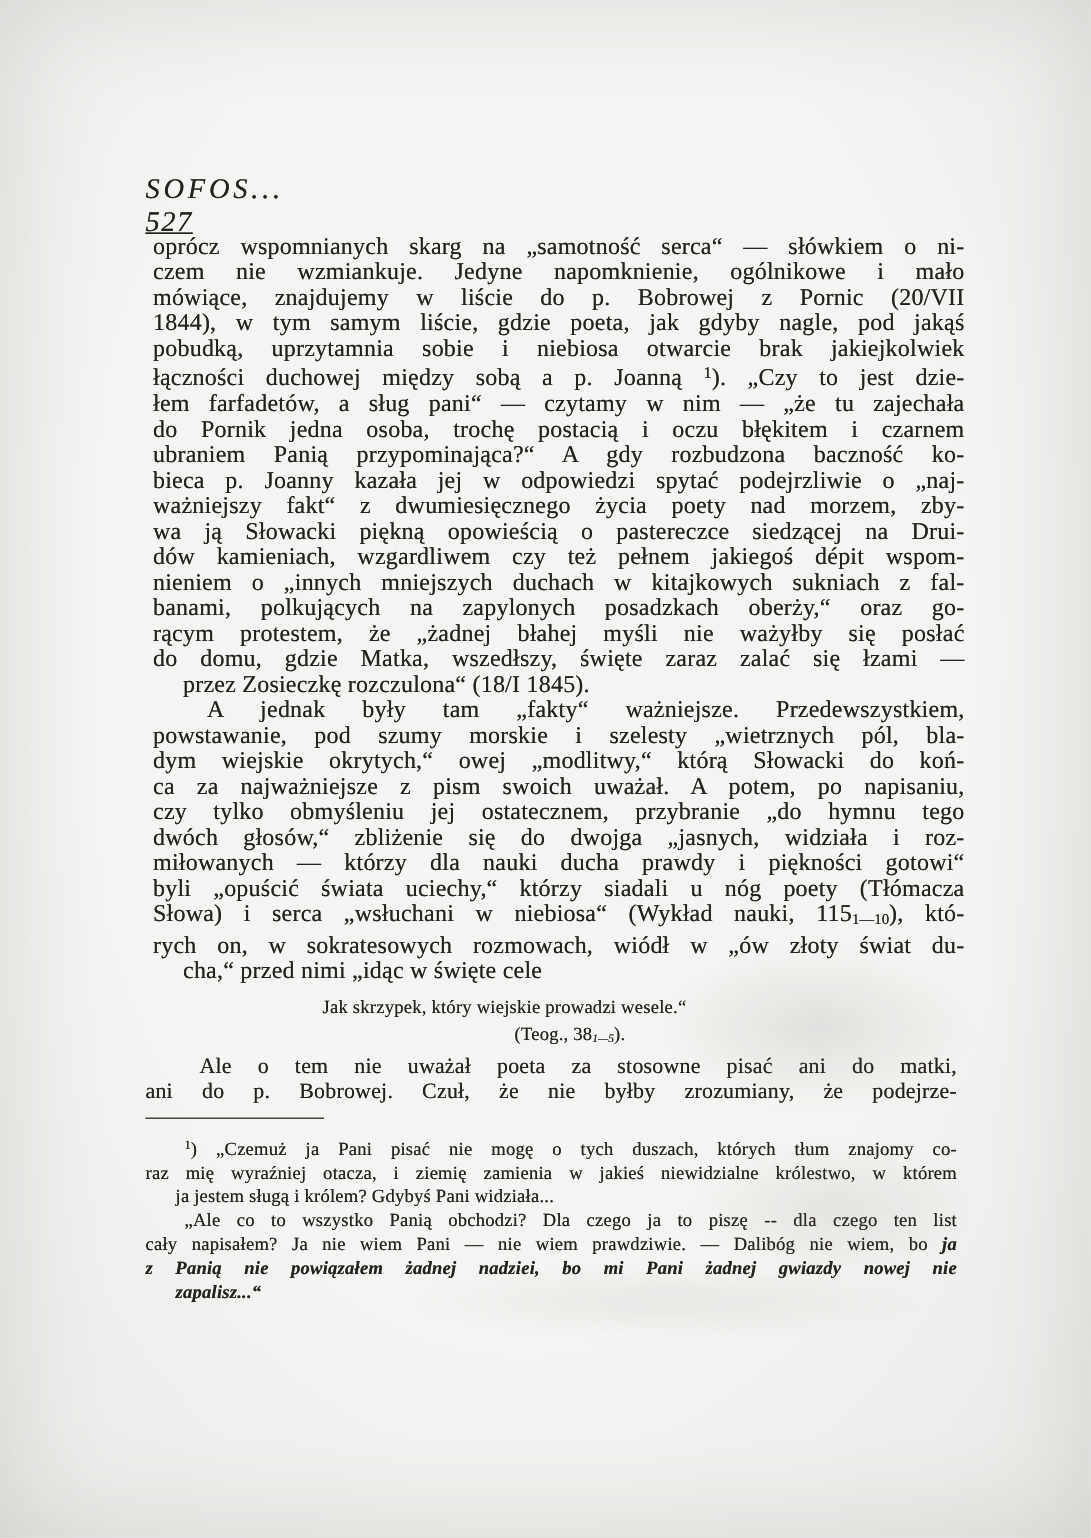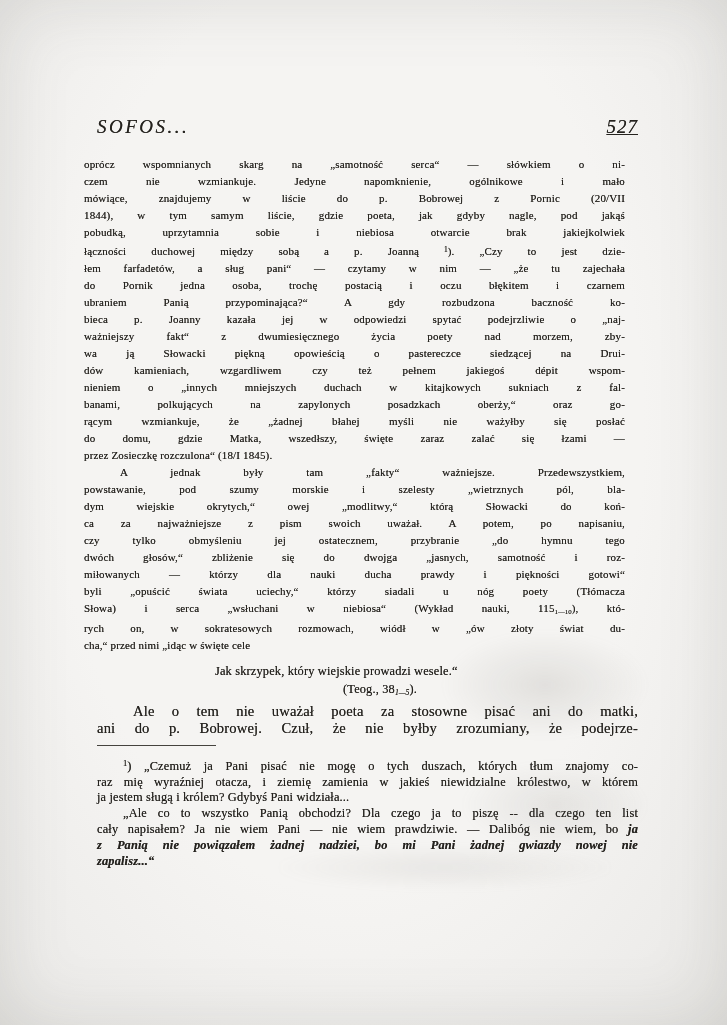--- a/index.html
+++ b/index.html
@@ -7,31 +7,31 @@
     position:relative;width:727px;height:1025px;overflow:hidden;
     background:radial-gradient(ellipse at 48% 42%, #f5f4f2 55%, #edecea 85%, #e7e6e3 100%);
     box-shadow:inset 0 0 70px rgba(95,92,86,.16);
     font-family:"Liberation Serif","DejaVu Serif",serif;
     color:#24221e;
   }
   .scan-text{ text-shadow:0 0 .35px rgba(36,34,30,.75); letter-spacing:.15px; }
   .header{
     position:absolute;top:116px;left:97px;width:541px;
     display:flex;justify-content:space-between;align-items:baseline;
-    font-style:italic;font-size:19px;
+    font-style:italic;font-size:19px;flex-direction:column;
   }
   .running-title{letter-spacing:2.5px;}
   .page-number{letter-spacing:1px;text-decoration:underline;}
-  .bodytext{position:absolute;top:156px;left:84px;width:541px;font-size:11px;line-height:17px;}
+  .bodytext{position:absolute;top:156px;left:102px;width:541px;font-size:16px;line-height:17px;}
   .closingpara{position:absolute;top:703px;left:97px;width:541px;font-size:14.6px;line-height:17px;}
   .verse{position:absolute;top:663px;left:97px;width:541px;font-size:12.4px;line-height:17.5px;}
   .footnote{position:absolute;top:756px;left:97px;width:541px;font-size:12.4px;line-height:15.8px;}
   .sep{position:absolute;top:745px;left:97px;width:119px;height:0;border-top:1.3px solid #45433e;}
   .line{text-align:justify;text-align-last:justify;}
-  .line.nj{text-align-last:left;}
+  .line.nj{text-align-last:left;margin-left:20px;}
   .it{}
   .bit{font-style:italic;font-weight:bold;}
   .sp{font-size:.68em;vertical-align:.45em;letter-spacing:0;}
   .sb{font-size:.62em;vertical-align:-.22em;letter-spacing:0;}
   .isb{font-style:italic;font-size:.62em;vertical-align:-.22em;letter-spacing:0;}
   .ghost{position:absolute;pointer-events:none;filter:blur(3px);}
   .g1{left:440px;top:630px;width:210px;height:110px;
       background:radial-gradient(ellipse,rgba(125,122,115,.16),rgba(125,122,115,0) 70%);}
   .g2{left:460px;top:760px;width:190px;height:90px;
       background:radial-gradient(ellipse,rgba(125,122,115,.13),rgba(125,122,115,0) 70%);}
@@ -56,29 +56,29 @@
       <div class="line"><span>łączności duchowej między sobą a p. Joanną </span><span class="sp">1</span><span>). „Czy to jest dzie-</span></div>
       <div class="line"><span>łem farfadetów, a sług pani“ — czytamy w nim — „że tu zajechała</span></div>
       <div class="line"><span>do Pornik jedna osoba, trochę postacią i oczu błękitem i czarnem</span></div>
       <div class="line"><span>ubraniem Panią przypominająca?“ A gdy rozbudzona baczność ko-</span></div>
       <div class="line"><span>bieca p. Joanny kazała jej w odpowiedzi spytać podejrzliwie o „naj-</span></div>
       <div class="line"><span>ważniejszy fakt“ z dwumiesięcznego życia poety nad morzem, zby-</span></div>
       <div class="line"><span>wa ją Słowacki piękną opowieścią o pastereczce siedzącej na Drui-</span></div>
       <div class="line"><span>dów kamieniach, wzgardliwem czy też pełnem jakiegoś </span><span class="it">dépit</span><span> wspom-</span></div>
       <div class="line"><span>nieniem o „innych mniejszych duchach w kitajkowych sukniach z fal-</span></div>
       <div class="line"><span>banami, polkujących na zapylonych posadzkach oberży,“ oraz go-</span></div>
-      <div class="line"><span>rącym wzmiankuje, że „żadnej </span><span class="it">błahej</span><span> myśli nie ważyłby się posłać</span></div>
+      <div class="line"><span>rącym protestem, że „żadnej </span><span class="it">błahej</span><span> myśli nie ważyłby się posłać</span></div>
       <div class="line"><span>do domu, gdzie Matka, wszedłszy, święte zaraz zalać się łzami —</span></div>
       <div class="line nj"><span>przez Zosieczkę rozczulona“ (18/I 1845).</span></div>
       <div class="line" style="text-indent: 36px;"><span>A jednak były tam „fakty“ ważniejsze. Przedewszystkiem,</span></div>
       <div class="line"><span>powstawanie, pod szumy morskie i szelesty „wietrznych pól, bla-</span></div>
       <div class="line"><span>dym wiejskie okrytych,“ owej „modlitwy,“ którą Słowacki do koń-</span></div>
       <div class="line"><span>ca za najważniejsze z pism swoich uważał. A potem, po napisaniu,</span></div>
       <div class="line"><span>czy tylko obmyśleniu jej ostatecznem, przybranie „do hymnu tego</span></div>
-      <div class="line"><span>dwóch głosów,“ zbliżenie się do dwojga „jasnych, samotność i roz-</span></div>
+      <div class="line"><span>dwóch głosów,“ zbliżenie się do dwojga „jasnych, widziała i roz-</span></div>
       <div class="line"><span>miłowanych — którzy dla nauki ducha prawdy i piękności gotowi“</span></div>
       <div class="line"><span>byli „opuścić świata uciechy,“ którzy siadali u nóg poety (Tłómacza</span></div>
       <div class="line"><span>Słowa) i serca „wsłuchani w niebiosa“ </span><span class="it">(Wykład nauki,</span><span> 115</span><span class="sb">1—10</span><span>), któ-</span></div>
       <div class="line"><span>rych on, w sokratesowych rozmowach, wiódł w „ów złoty świat du-</span></div>
       <div class="line nj"><span>cha,“ przed nimi „idąc w święte cele</span></div>
     </div>
   <div class="verse">
       <div class="line nj" style="margin-left: 118px;"><span>Jak skrzypek, który wiejskie prowadzi wesele.“</span></div>
       <div class="line nj" style="margin-left: 246px;"><span class="it">(Teog., 38</span><span class="isb">1—5</span><span class="it">).</span></div>
     </div>

